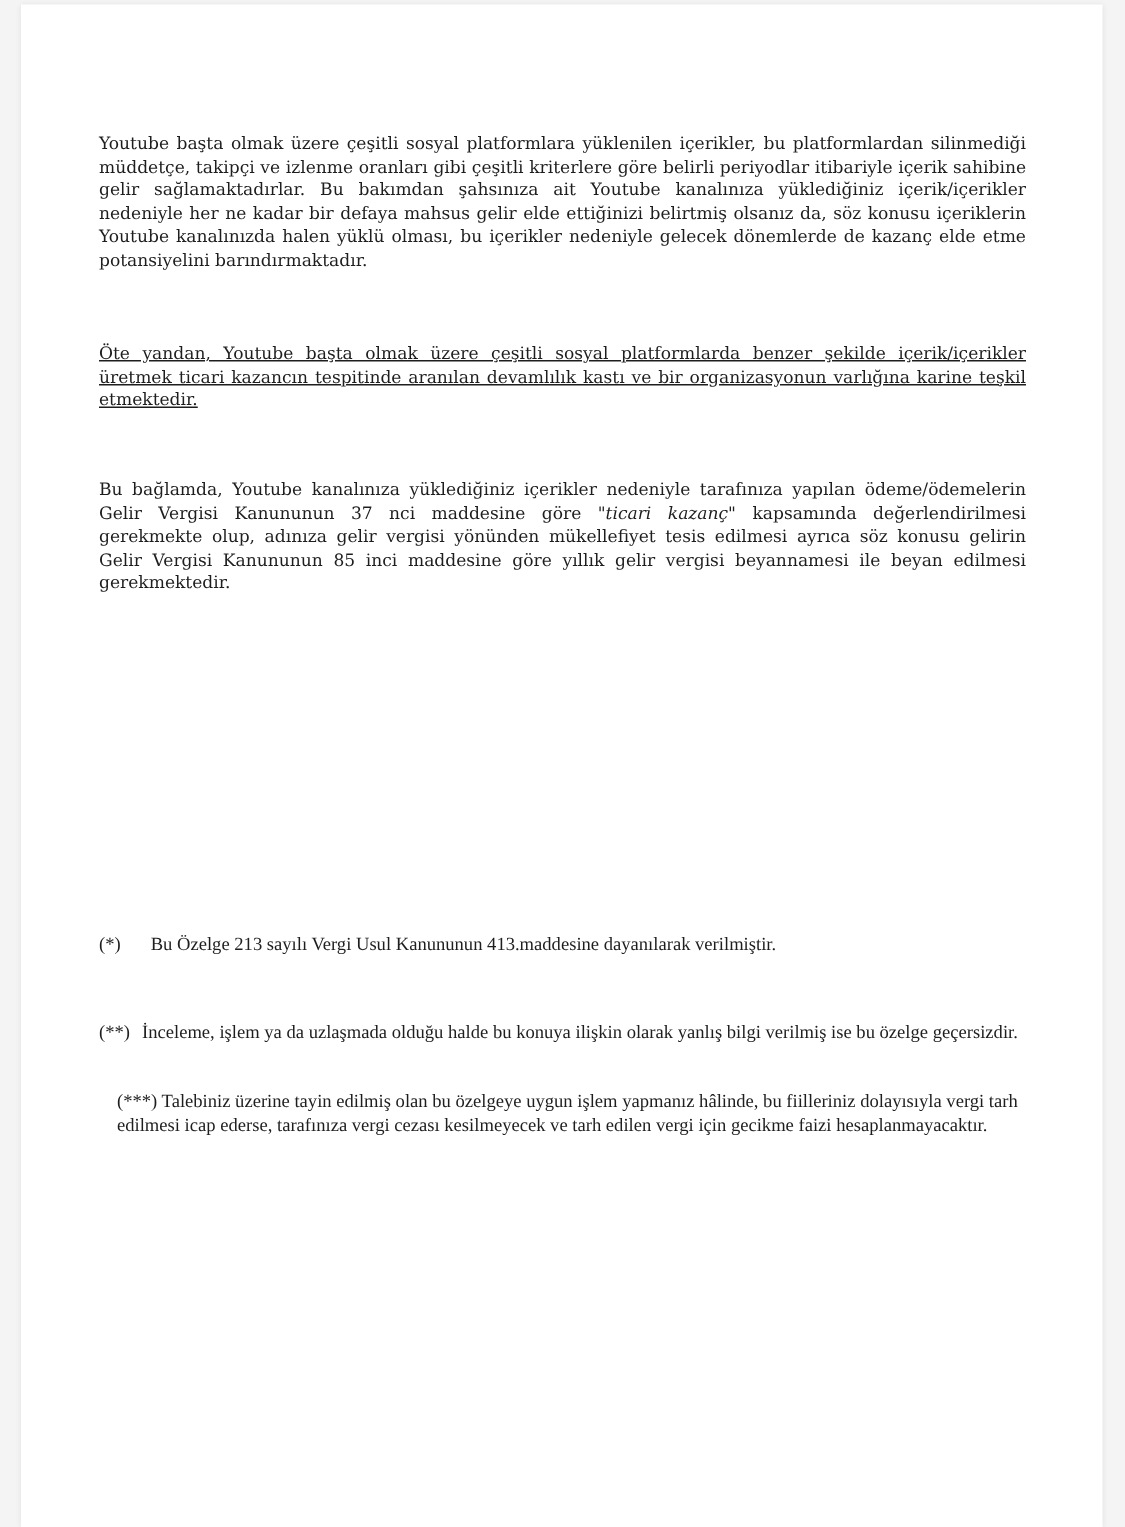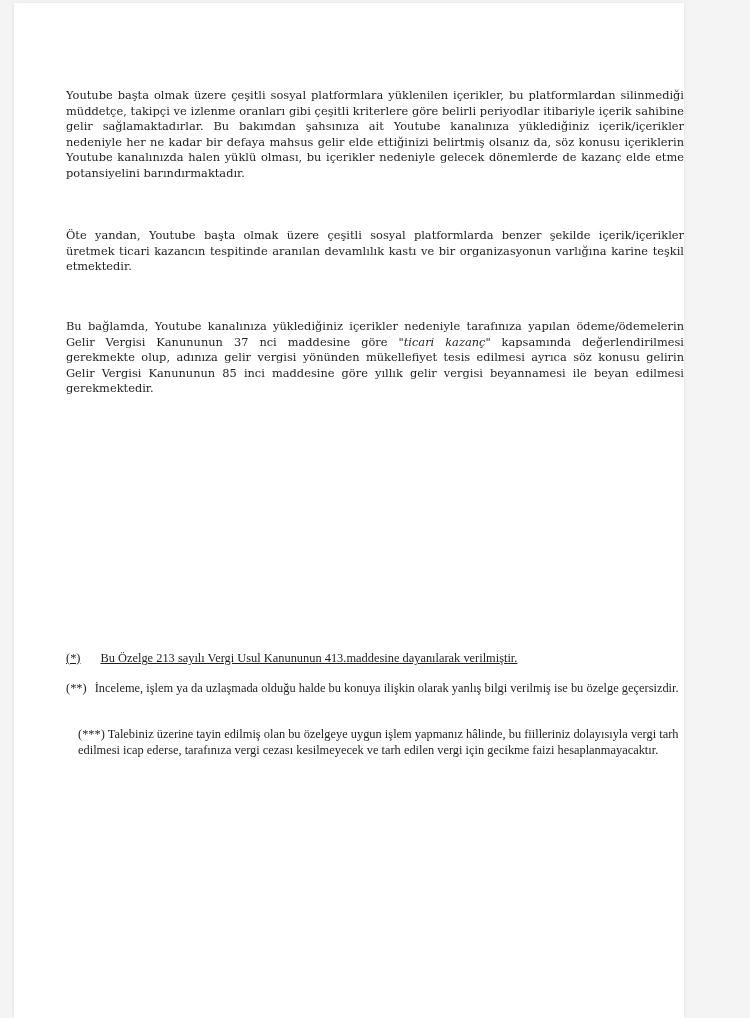--- a/index.html
+++ b/index.html
@@ -2,21 +2,21 @@
 <html><head>
 <meta charset="utf-8">
 <style>
   html, body { margin:0; padding:0; }
   body {
     width:750px; height:1018px; overflow:hidden;
     background:#f4f4f4;
     position:relative;
   }
   .page {
-    position:absolute; left:14px; top:3px; width:670px; height:1015px;
+    position:absolute; left:14px; top:3px; width:721px; height:1015px;
     background:#ffffff;
     box-shadow: 0 0 4px rgba(0,0,0,0.08);
   }
   .txt {
     position:absolute; left:52px; width:618px;
     font-family:"DejaVu Serif", serif;
     font-size:11.4px; line-height:15.6px; color:#1e1e1e;
     margin:0;
   }
   .justify { text-align:justify; text-align-last:left; }
@@ -29,24 +29,24 @@
   .mark { font-family:"Liberation Serif", serif; }
   i { font-style:italic; }
 </style>
 </head>
 <body>
 
 <div class="page">
 
   <p class="txt justify" style="top:85px;">Youtube başta olmak üzere çeşitli sosyal platformlara yüklenilen içerikler, bu platformlardan silinmediği müddetçe, takipçi ve izlenme oranları gibi çeşitli kriterlere göre belirli periyodlar itibariyle içerik sahibine gelir sağlamaktadırlar. Bu bakımdan şahsınıza ait Youtube kanalınıza yüklediğiniz içerik/içerikler nedeniyle her ne kadar bir defaya mahsus gelir elde ettiğinizi belirtmiş olsanız da, söz konusu içeriklerin Youtube kanalınızda halen yüklü olması, bu içerikler nedeniyle gelecek dönemlerde de kazanç elde etme potansiyelini barındırmaktadır.</p>
 
-  <p class="txt justify" style="top:225px;">Öte yandan, Youtube başta olmak üzere çeşitli sosyal platformlarda benzer şekilde içerik/içerikler üretmek ticari kazancın tespitinde aranılan devamlılık kastı ve bir organizasyonun varlığına karine teşkil etmektedir.</p>
+  <p class="txt justify" style="top:225px;text-decoration:underline;">Öte yandan, Youtube başta olmak üzere çeşitli sosyal platformlarda benzer şekilde içerik/içerikler üretmek ticari kazancın tespitinde aranılan devamlılık kastı ve bir organizasyonun varlığına karine teşkil etmektedir.</p>
 
   <p class="txt justify wide" style="top:316px;"><span>Bu bağlamda, Youtube kanalınıza yüklediğiniz içerikler nedeniyle tarafınıza yapılan ödeme/ödemelerin Gelir Vergisi Kanununun 37 nci maddesine göre "</span><i>ticari kazanç</i><span>" kapsamında değerlendirilmesi gerekmekte olup, adınıza gelir vergisi yönünden mükellefiyet tesis edilmesi ayrıca söz konusu gelirin Gelir Vergisi Kanununun 85 inci maddesine göre yıllık gelir vergisi beyannamesi ile beyan edilmesi gerekmektedir.</span></p>
 
 
-  <p class="note" style="top:648px;text-decoration:underline;"><span class="mark">(*)</span><span style="display:inline-block;width:20px;"></span><span>Bu Özelge 213 sayılı Vergi Usul Kanununun 413.maddesine dayanılarak verilmiştir.</span></p>
+  <p class="note" style="top:619px;"><span class="mark">(*)</span><span style="display:inline-block;width:20px;"></span><span>Bu Özelge 213 sayılı Vergi Usul Kanununun 413.maddesine dayanılarak verilmiştir.</span></p>
 
   <p class="note" style="top:678px;"><span class="mark">(**)</span><span style="display:inline-block;width:8px;"></span><span>İnceleme, işlem ya da uzlaşmada olduğu halde bu konuya ilişkin olarak yanlış bilgi verilmiş ise bu özelge geçersizdir.</span></p>
 
   <p class="note" style="top:724px;margin-left:12px;"><span class="mark">(***)</span> <span>Talebiniz üzerine tayin edilmiş olan bu özelgeye uygun işlem yapmanız hâlinde, bu fiilleriniz dolayısıyla vergi tarh edilmesi icap ederse, tarafınıza vergi cezası kesilmeyecek ve tarh edilen vergi için gecikme faizi hesaplanmayacaktır.</span></p>
 
 </div>
 
 </body></html>

